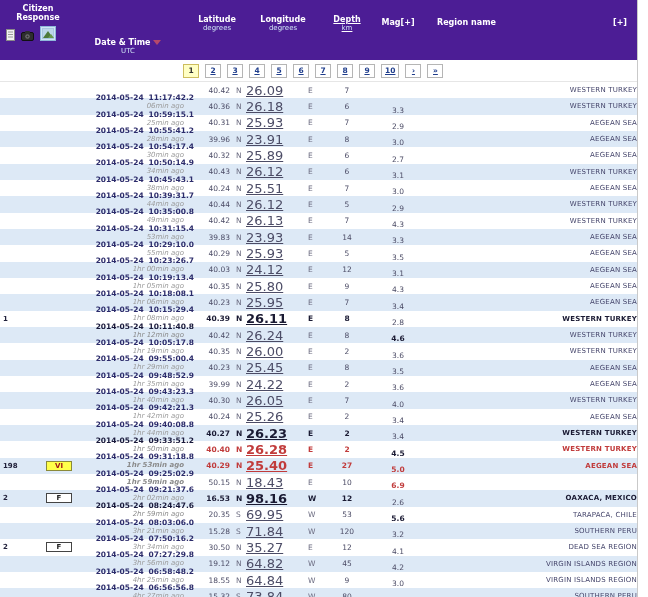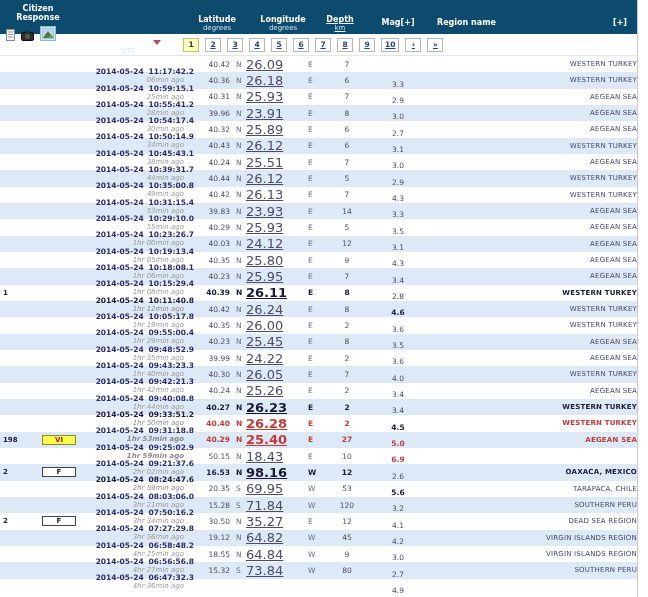--- a/index.html
+++ b/index.html
@@ -4,29 +4,29 @@
 <style>
   * { box-sizing: border-box; }
   html,body { margin:0; padding:0; }
   body {
     width:648px; height:597px; overflow:hidden; background:#fff;
     font-family:"DejaVu Sans", sans-serif;
   }
   .page { width:638px; height:597px; border-right:1px solid #c9c9c9; background:#fff; }
 
   
-  .hdr { height:34px; background:#0c4a6e; position:relative; color:#fff; }
+  .hdr { height:60px; background:#4c1d95; position:relative; color:#fff; }
   .hcol { position:absolute; text-align:center; line-height:1.15; }
   .hlabel { font-size:8px; font-weight:bold; color:#fff; white-space:nowrap; }
   .hsub { font-size:7px; color:#cfe3f5; }
   .h-citizen { left:2px; top:4px; width:72px; }
   .h-date   { left:62px;  top:15px; width:132px;margin-top:23px; }
   .h-lat    { left:180px; top:15px; width:74px; }
   .h-lon    { left:246px; top:15px; width:74px; }
-  .h-dep    { left:303px; top:15px; width:74px;text-decoration:underline; }
+  .h-dep    { left:310px; top:15px; width:74px;text-decoration:underline; }
   .h-mag    { left:368px; top:18px; width:60px; }
   .h-reg    { left:437px; top:18px; text-align:right; }
   .h-plus   { right:10px; top:18px; }
   .sortarrow { display:inline-block; width:0; height:0; margin-left:3px;
     border-left:4px solid transparent; border-right:4px solid transparent;
     border-top:5px solid #b5486b; vertical-align:middle; }
   .cicons { display:flex; gap:6px; margin-top:4px; padding-left:4px; align-items:flex-end; }
 
   
   .pag { height:22px; display:flex; align-items:center; padding-left:183px; gap:6px;
@@ -36,21 +36,21 @@
         display:flex; align-items:center; justify-content:center; cursor:pointer; }
   .pg.active { background:#ffffc4; border-color:#cdbd5e; color:#333; text-decoration:none; }
 
   
   .tbl { width:100%; }
   .row { display:flex; height:16.34px; align-items:center; }
   .row.alt { background:#dde9f6; }
   .c { flex:none; }
   .cnum { width:30px; padding-left:3px; font-size:7px; font-weight:bold; color:#20203a; }
   .cbadge { width:58px; display:flex; justify-content:center; }
-  .pill { width:34px; height:10px; font-size:7px; font-weight:bold;
+  .pill { width:26px; height:10px; font-size:7px; font-weight:bold;
           display:flex; align-items:center; justify-content:center; cursor:pointer; }
   .pill.vi { background:#ffff4a; border:1px solid #8a8a3a; color:#a01616; }
   .pill.f  { background:#ffffff; border:1px solid #444; color:#222; }
   .cdate { width:106px; display:flex; flex-direction:column; align-items:flex-end;
            justify-content:center; line-height:1; cursor:pointer;margin-top:24px; }
   .dline { display:flex; gap:5px; font-size:7.5px; font-weight:bold; color:#2c2c6b; white-space:nowrap; }
   .ago { font-size:7px; font-style:italic; color:#9a9a9a; margin-top:1.5px; padding-right:10px; white-space:nowrap; }
   .clat { width:36px; text-align:right; font-size:7.5px; color:#4c4c66; }
   .cdir { width:16px; padding-left:6px; font-size:7.5px; color:#6b6b80; }
   .clon { width:56px; text-align:left; font-size:13px; color:#4c4c66;text-decoration:underline; }

